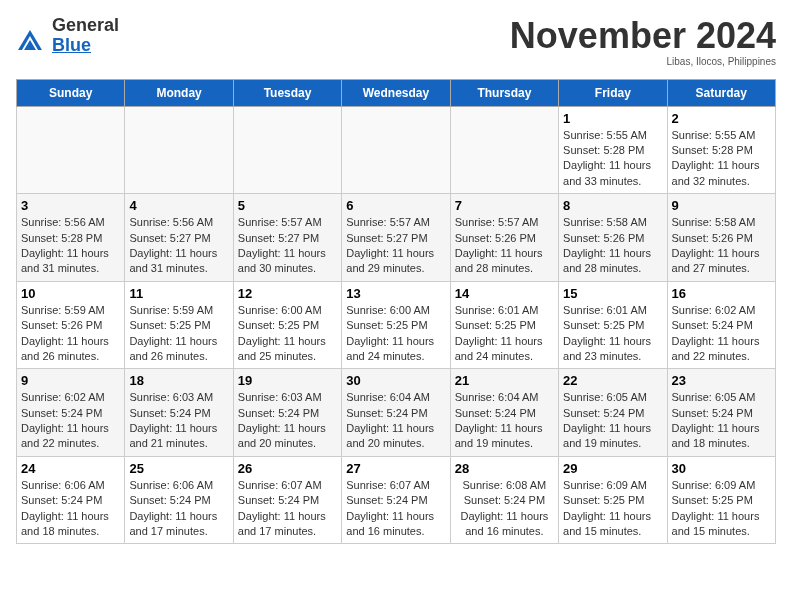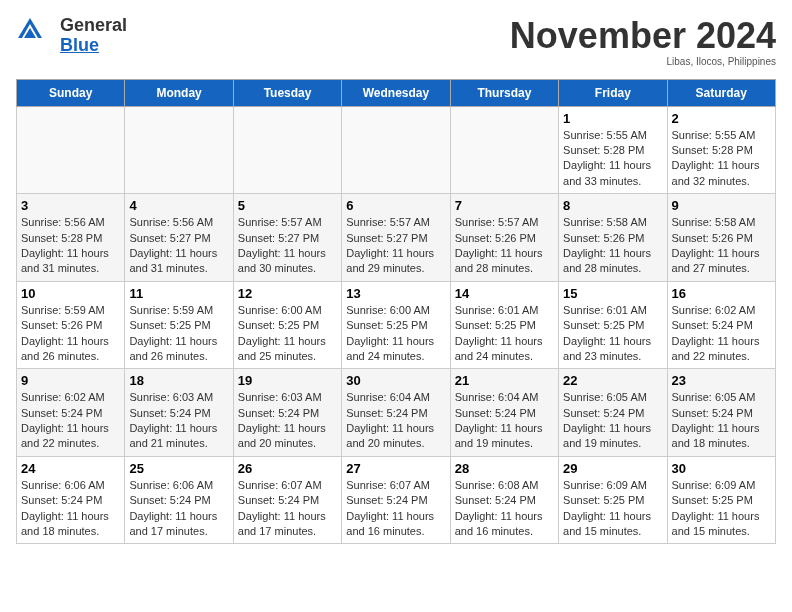--- a/index.html
+++ b/index.html
@@ -11,22 +11,22 @@
       padding: 16px;
     }
     .header {
       display: flex;
       justify-content: space-between;
       align-items: flex-start;
       margin-bottom: 12px;
     }
     .logo {
       display: flex;
-      align-items: flex-start;
-      gap: 16px;
+      align-items: flex-end;
+      gap: 8px;
     }
     .logo-text {
       font-size: 18px;
       font-weight: bold;
       line-height: 1.1;
     }
     .logo-general { color: #333; }
     .logo-blue { color: #1565c0; text-decoration: underline; }
     .logo-icon {
       width: 28px;
@@ -292,21 +292,21 @@
 Daylight: 11 hours and 17 minutes.</div>
         </td>
         <td>
           <span class="day-number">27</span>
           <div class="day-info" style="white-space: pre-line;">Sunrise: 6:07 AM
 Sunset: 5:24 PM
 Daylight: 11 hours and 16 minutes.</div>
         </td>
         <td>
           <span class="day-number">28</span>
-          <div class="day-info" style="white-space: pre-line;">Sunrise: 6:08 AM
+          <div class="day-info" style="white-space: pre-line; text-align: center;">Sunrise: 6:08 AM
 Sunset: 5:24 PM
 Daylight: 11 hours and 16 minutes.</div>
         </td>
         <td>
           <span class="day-number">29</span>
           <div class="day-info" style="white-space: pre-line;">Sunrise: 6:09 AM
 Sunset: 5:25 PM
 Daylight: 11 hours and 15 minutes.</div>
         </td>
         <td>

